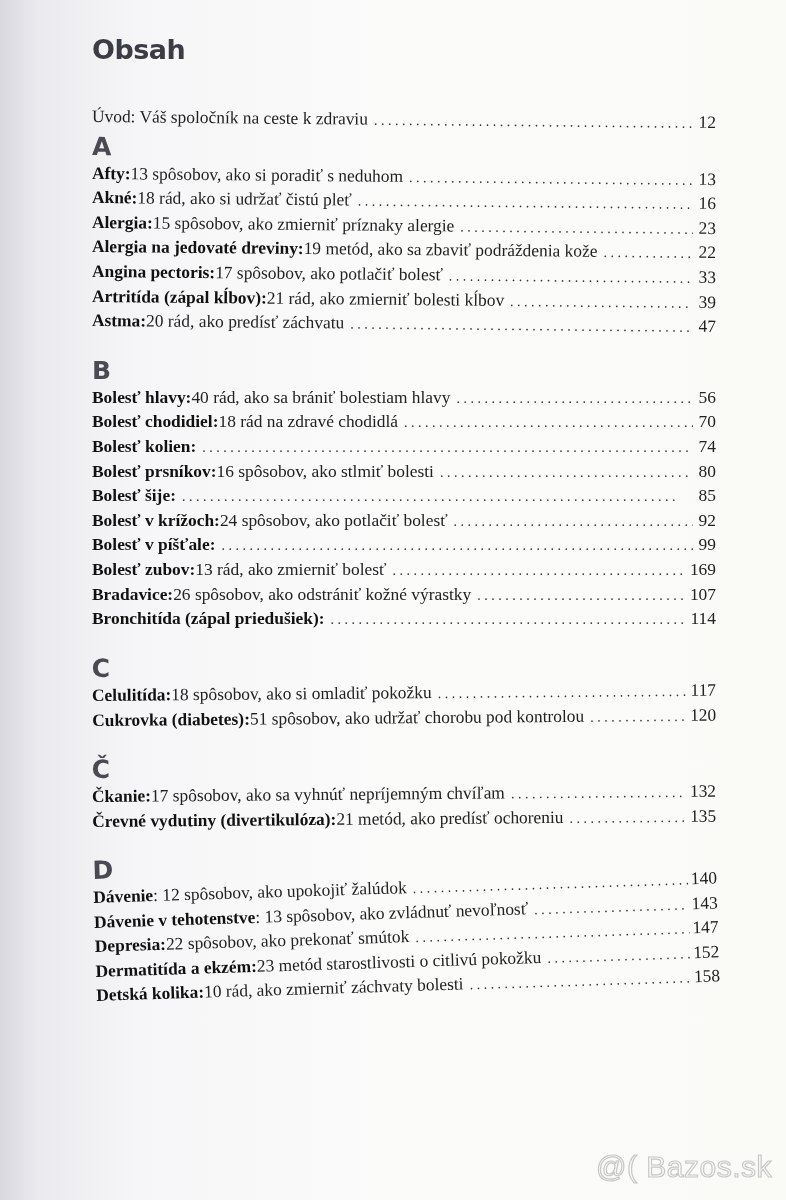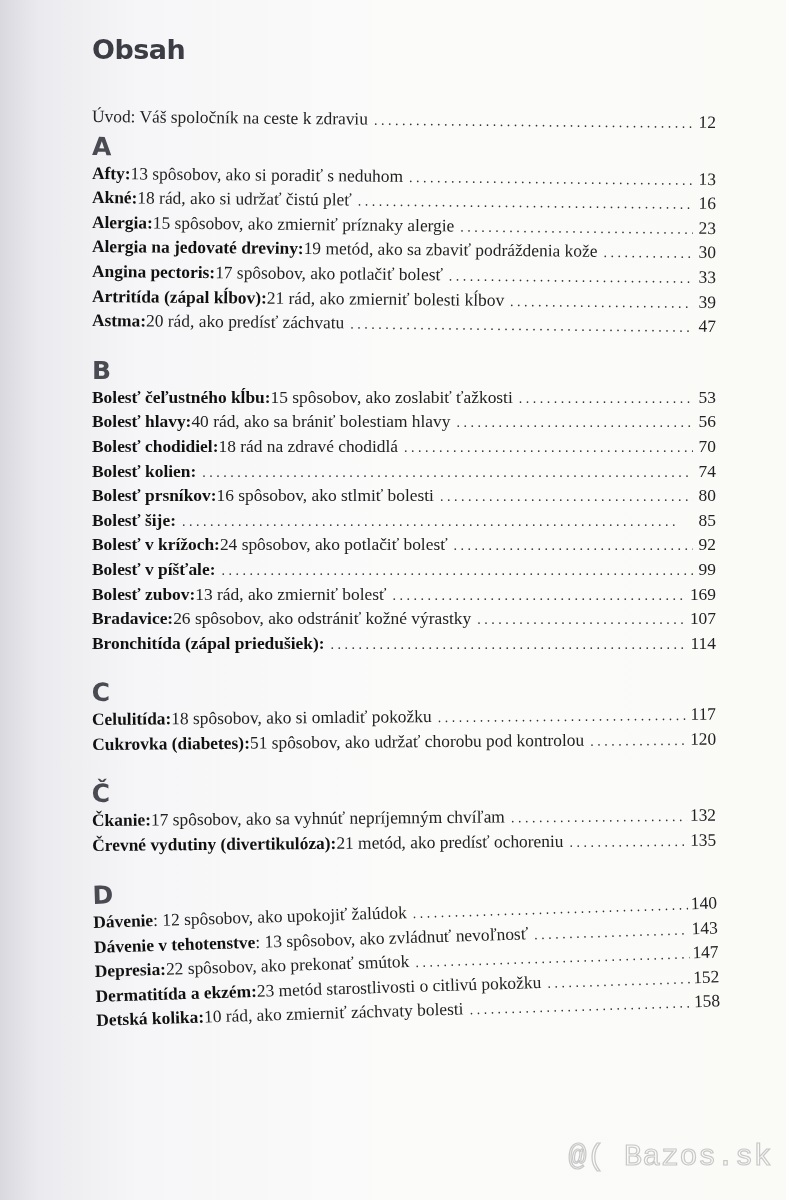--- a/index.html
+++ b/index.html
@@ -39,22 +39,22 @@
   }
   .entry .dots::after {
     content: ". . . . . . . . . . . . . . . . . . . . . . . . . . . . . . . . . . . . . . . . . . . . . . . . . . . . . . . . . . . . . . . . . . . . . . .";
     letter-spacing: 0;
   }
   .entry .pg { color: #222; min-width: 20px; text-align: right; }
   .sec-a .entry, .sec-a .letter { transform: rotate(0.55deg); transform-origin: left; }
   .sec-c, .sec-cc { transform: rotate(-0.5deg); transform-origin: left; }
   .sec-d { transform: rotate(-1.8deg); transform-origin: left top; }
   .watermark {
-    position: absolute; right: 14px; bottom: 26px;
-    font-family: Liberation Mono, monospace; font-size: 30px;
+    position: absolute; right: 14px; bottom: 16px;
+    font-family: Liberation Sans, sans-serif; font-size: 30px;
     color: transparent; -webkit-text-stroke: 1.2px #c8c8c8;
     letter-spacing: 0.5px;
     margin-top: 9px;
   }
 </style>
 </head>
 <body>
 
 <div class="page">
   <h1 class="title">Obsah</h1>
@@ -82,21 +82,21 @@
     <div class="entry">
         <span class="term">Alergia:</span>
         <span class="desc"> 15 spôsobov, ako zmierniť príznaky alergie</span>
         <span class="dots"></span>
         <span class="pg">23</span>
       </div>
     <div class="entry">
         <span class="term">Alergia na jedovaté dreviny:</span>
         <span class="desc"> 19 metód, ako sa zbaviť podráždenia kože</span>
         <span class="dots"></span>
-        <span class="pg">30</span>
+        <span class="pg">22</span>
       </div>
     <div class="entry">
         <span class="term">Angina pectoris:</span>
         <span class="desc"> 17 spôsobov, ako potlačiť bolesť</span>
         <span class="dots"></span>
         <span class="pg">33</span>
       </div>
     <div class="entry">
         <span class="term">Artritída (zápal kĺbov):</span>
         <span class="desc"> 21 rád, ako zmierniť bolesti kĺbov</span>
@@ -107,26 +107,20 @@
         <span class="term">Astma:</span>
         <span class="desc"> 20 rád, ako predísť záchvatu</span>
         <span class="dots"></span>
         <span class="pg">47</span>
       </div>
   </div>
 
   <div class="section sec-b">
     <div class="letter">B</div>
     <div class="entry">
-        <span class="term">Bolesť čeľustného kĺbu:</span>
-        <span class="desc"> 15 spôsobov, ako zoslabiť ťažkosti</span>
-        <span class="dots"></span>
-        <span class="pg">53</span>
-      </div>
-    <div class="entry">
         <span class="term">Bolesť hlavy:</span>
         <span class="desc"> 40 rád, ako sa brániť bolestiam hlavy</span>
         <span class="dots"></span>
         <span class="pg">56</span>
       </div>
     <div class="entry">
         <span class="term">Bolesť chodidiel:</span>
         <span class="desc"> 18 rád na zdravé chodidlá</span>
         <span class="dots"></span>
         <span class="pg">70</span>

